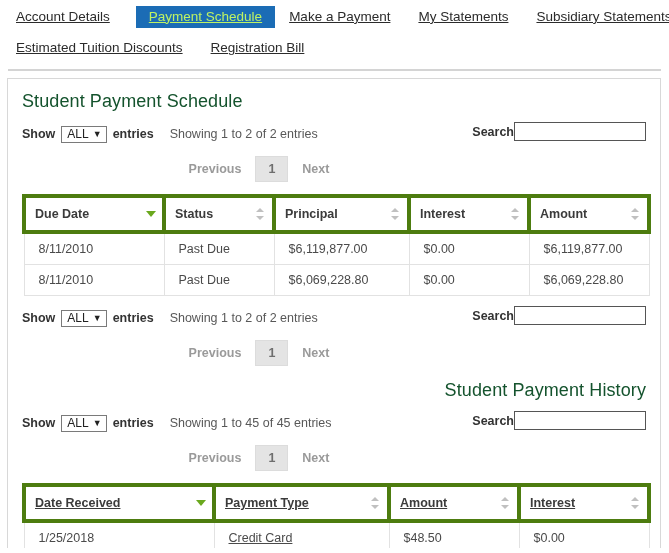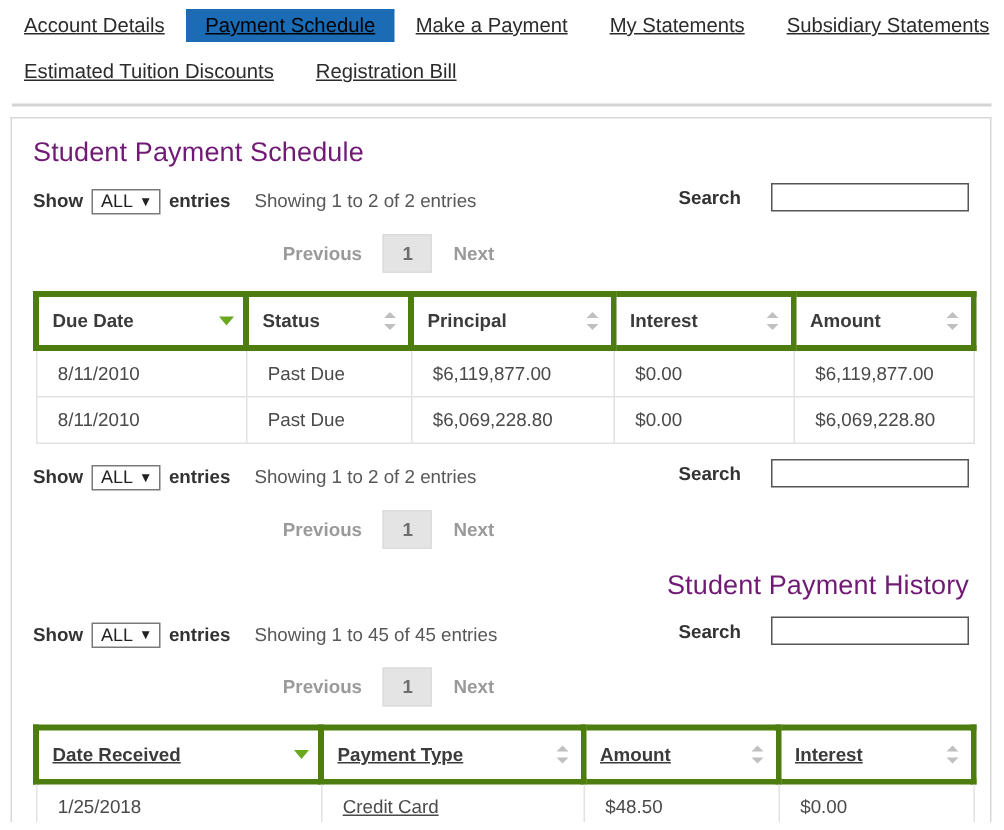--- a/index.html
+++ b/index.html
@@ -37,23 +37,24 @@
     padding: 6px 14px;
     white-space: nowrap;
     cursor: pointer;
     line-height: 1.2;
   }
   .nav-link.first {
     padding-left: 16px;
   }
   .nav-link.active {
     background: #1b6cb5;
-    color: #000000;
+    color: #bef264;
     padding: 3px 13px;
     font-weight: normal;
+    margin-left: 12px;
   }
   .nav-rule {
     border: 0;
     border-top: 2px solid #d4d4d4;
     margin: 6px 8px 0 8px;
   }
 
   
   .panel {
     margin: 7px 8px 0 7px;
@@ -61,21 +62,21 @@
     border-bottom: none;
     background: #ffffff;
     padding: 0 14px 0 14px;
     height: 470px;
     box-sizing: border-box;
     overflow: hidden;
   }
   .section-title {
     font-size: 18px;
     font-weight: normal;
-    color: #701a75;
+    color: #14532d;
     margin: 12px 0 10px 0;
     letter-spacing: .1px;
   }
   .section-title.second {
     margin-top: 14px;
     text-align: right;
   }
 
   
   .controls {
@@ -117,21 +118,21 @@
     font-size: 12.5px;
     color: #585858;
     font-weight: normal;
   }
   .search-group {
     position: absolute;
     right: 0;
     top: 0;
     display: flex;
     align-items: center;
-    gap: 20px;
+    gap: 0;
     margin-left: 36px;
   }
   .search-label {
     font-size: 12.5px;
     font-weight: bold;
     color: #333;
   }
   .search-input {
     width: 132px;
     height: 19px;

